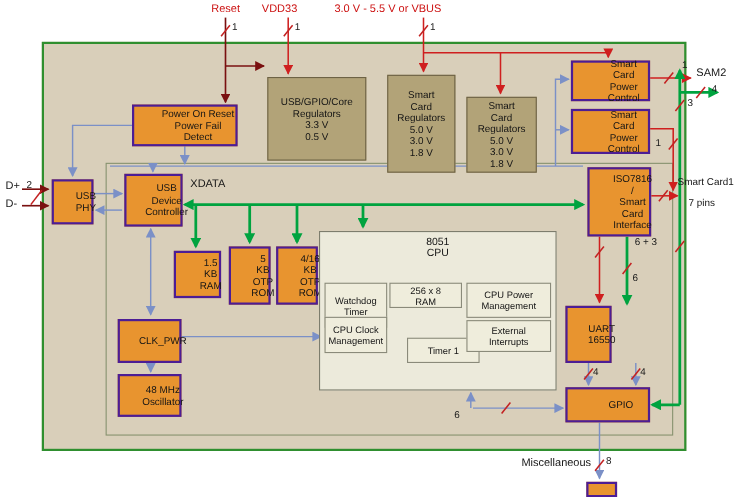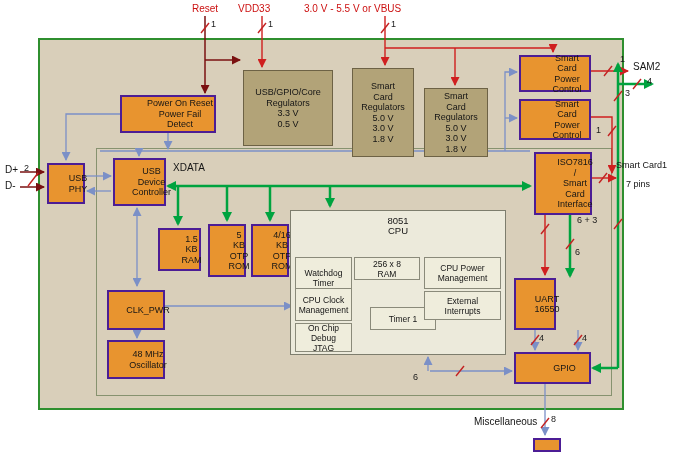--- a/index.html
+++ b/index.html
@@ -172,23 +172,20 @@
 OTP
 ROM</div>
 
   <div class="blk cpu-outer" style="left:290px;top:210px;width:216px;height:145px"></div>
   <div class="blk cpu-title" style="left:290px;top:214px;width:216px;height:24px">8051
 CPU</div>
   <div class="blk sub" style="left:295px;top:257px;width:57px;height:41px">Watchdog
 Timer</div>
   <div class="blk sub" style="left:295px;top:288px;width:57px;height:33px">CPU Clock
 Management</div>
-  <div class="blk sub" style="left:295px;top:323px;width:57px;height:29px">On Chip
-Debug
-JTAG</div>
   <div class="blk sub" style="left:354px;top:257px;width:66px;height:23px">256 x 8
 RAM</div>
   <div class="blk sub" style="left:370px;top:307px;width:66px;height:23px">Timer 1</div>
   <div class="blk sub" style="left:424px;top:257px;width:77px;height:32px">CPU Power
 Management</div>
   <div class="blk sub" style="left:424px;top:291px;width:77px;height:29px">External
 Interrupts</div>
 
   <div class="blk orange" style="left:107px;top:290px;width:58px;height:40px">CLK_PWR</div>
   <div class="blk orange" style="left:107px;top:340px;width:58px;height:39px">48 MHz

